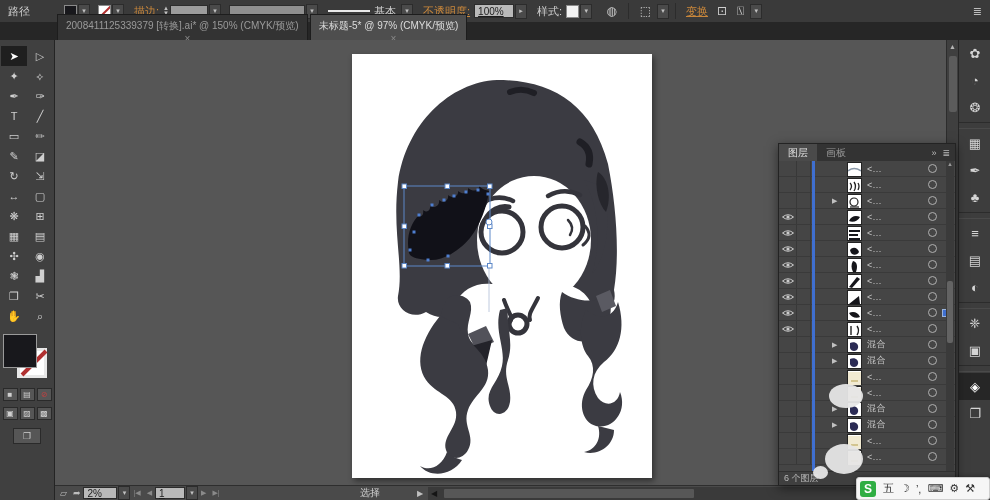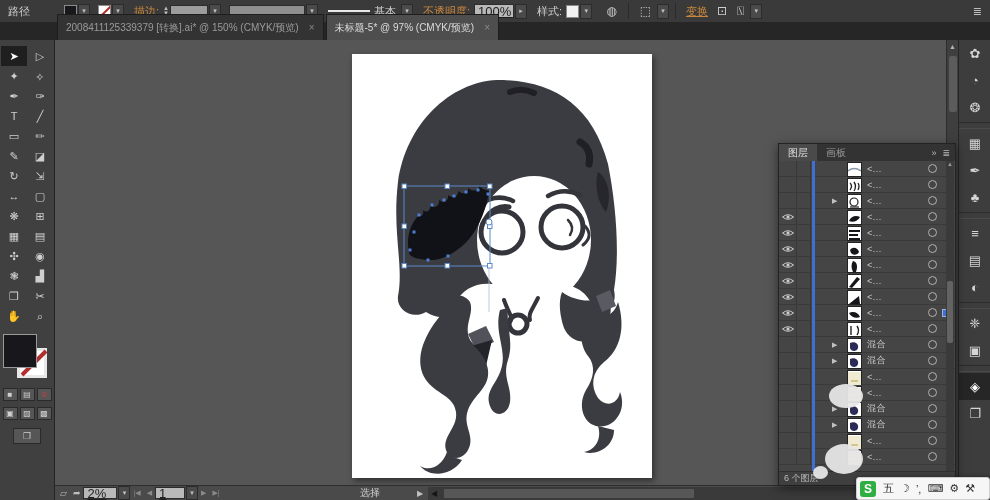--- a/index.html
+++ b/index.html
@@ -7,29 +7,29 @@
   .abs{position:absolute;}
   
   #topbar{left:0;top:0;width:990px;height:22px;background:#3a3a3a;border-bottom:1px solid #1e1e1e;
     display:flex;align-items:center;color:#cfcfcf;font-size:11px;}
   #topbar .lbl{margin:16px 4px;white-space:nowrap;}
   .orange{color:#c9873b;text-decoration:underline;}
   .swatch{width:13px;height:13px;border:1px solid #8a8a8a;display:inline-block;box-sizing:border-box;}
   .caret{width:10px;height:13px;background:#4a4a4a;border:1px solid #2c2c2c;color:#c0c0c0;font-size:7px;
     display:inline-flex;align-items:center;justify-content:center;margin-left:1px;}
   .fieldbox{background:#9c9c9c;border:1px solid #2c2c2c;height:13px;box-sizing:border-box;}
-  .litefield{background:#b9b9b9;border:1px solid #2c2c2c;height:14px;color:#1d1d1d;font-size:13px;
+  .litefield{background:#b9b9b9;border:1px solid #2c2c2c;height:14px;color:#1d1d1d;font-size:10px;
     display:inline-flex;align-items:center;padding:0 3px;box-sizing:border-box;text-decoration:underline;}
   .stepper{display:inline-flex;flex-direction:column;justify-content:center;line-height:5px;font-size:6px;color:#c0c0c0;margin-right:1px;}
   .tb-icon{color:#cfcfcf;font-size:12px;margin:0 5px;}
   .sep{width:1px;height:16px;background:#2c2c2c;margin:0 6px;}
   
   #tabbar{left:0;top:22px;width:990px;height:18px;background:#262626;display:flex;align-items:flex-end;padding-left:57px;box-sizing:border-box;}
   .doctab{height:17px;display:flex;align-items:center;font-size:10px;padding:4px 8px;margin-right:2px;
-    background:#333333;color:#9a9a9a;border:1px solid #1d1d1d;border-bottom:none;white-space:nowrap;}
+    background:#333333;color:#9a9a9a;border:1px solid #1d1d1d;border-bottom:none;white-space:nowrap;flex-direction:column;}
   .doctab.active{background:#4e4e4e;color:#dcdcdc;}
   .doctab .x{margin-left:10px;color:#8a8a8a;font-size:10px;}
   
   #toolbar{left:0;top:40px;width:55px;height:460px;background:#404040;border-right:1px solid #242424;box-sizing:border-box;}
   #tool-grid{display:grid;grid-template-columns:26px 26px;justify-content:center;padding-top:6px;}
   .tool{width:26px;height:20px;display:flex;align-items:center;justify-content:center;color:#cfcfcf;font-size:11px;}
   .tool.active{background:#1f1f1f;color:#ffffff;}
   #fillstroke{position:relative;width:48px;height:48px;margin:8px auto 0 auto;}
   #fs-stroke{position:absolute;left:14px;top:14px;width:30px;height:30px;background:#ffffff;border:3px solid #e8e8e8;box-sizing:border-box;}
   #fs-stroke:after{content:"";position:absolute;left:-3px;top:10px;width:34px;height:4px;background:#b03030;transform:rotate(-45deg);}

